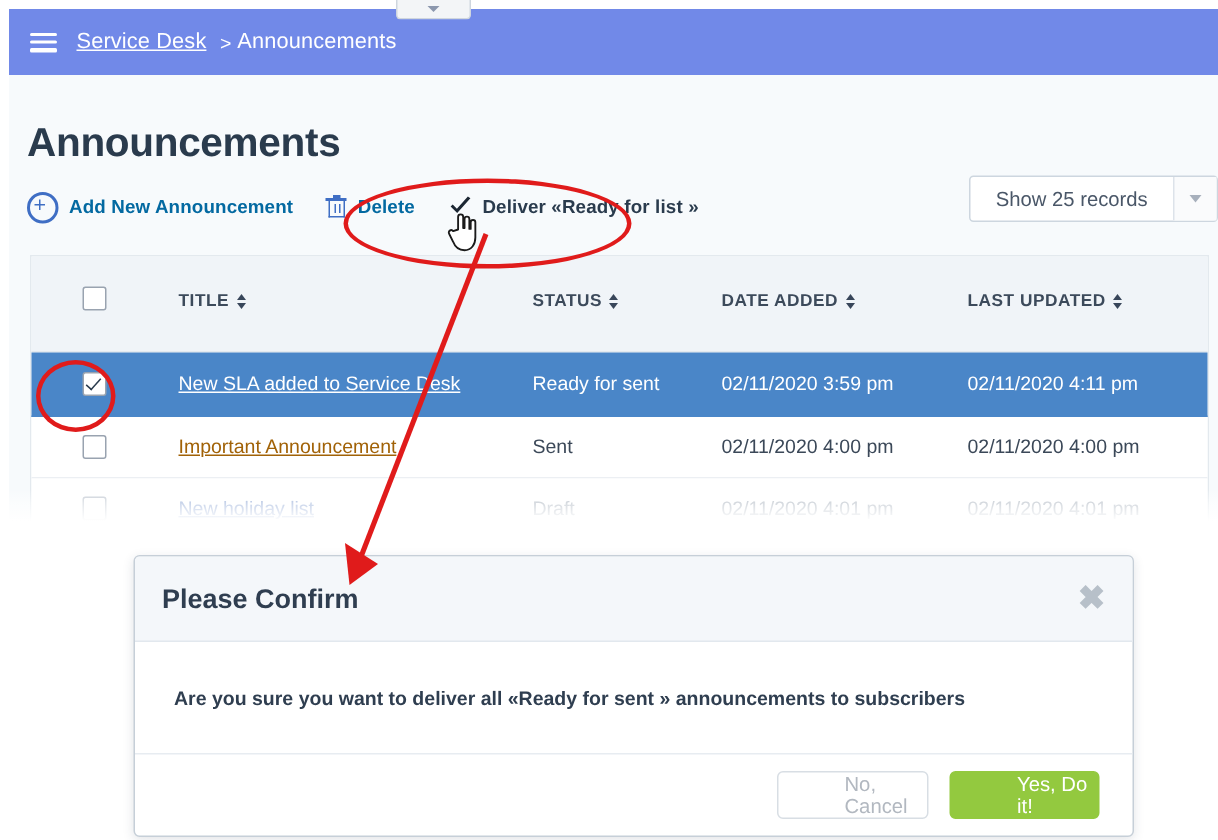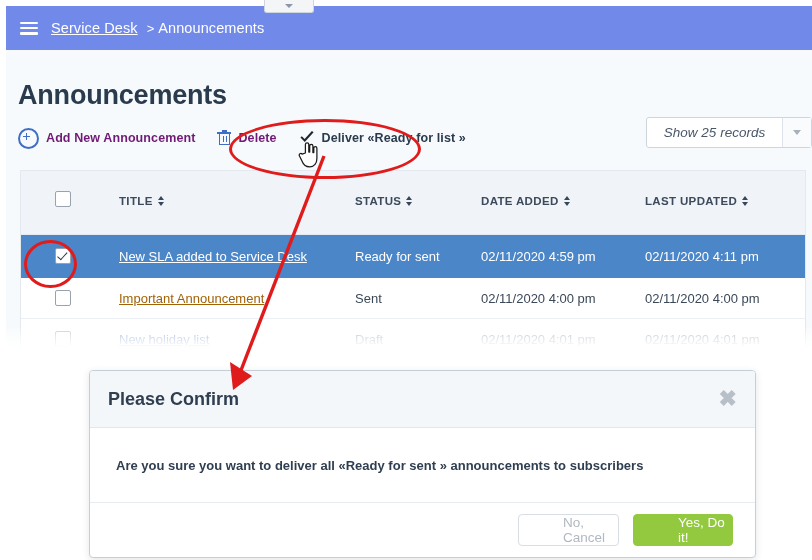--- a/index.html
+++ b/index.html
@@ -134,21 +134,21 @@
   .tb-btn {
     display: flex;
     align-items: center;
     cursor: pointer;
     margin-right: 22px;
     white-space: nowrap;
   }
   .tb-btn .lbl {
     font-size: 12.5px;
     font-weight: bold;
-    color: #701a75;
+    color: #0369a1;
     letter-spacing: .1px;
   }
   .tb-btn.dark .lbl { color: #2a3b4d; }
   .ic-plus {
     width: 17px; height: 17px;
     border: 2px solid #3f6ec4;
     border-radius: 50%;
     position: relative;
     margin-right: 7px;
     flex: none;
@@ -222,21 +222,20 @@
     box-sizing: border-box;
     cursor: pointer;
   }
   .records-select .val {
     flex: 1;
     display: flex;
     align-items: center;
     justify-content: center;
     font-size: 13.5px;
     color: #4a5768;
-    font-style: italic;
   }
   .records-select .caret-box {
     width: 28px;
     border-left: 1px solid #dde3ea;
     background: #fafbfc;
     display: flex;
     align-items: center;
     justify-content: center;
   }
   .records-select .caret {
@@ -554,21 +553,21 @@
         <div class="cell c-check">
           <span class="cbox checked"></span>
         </div>
         <div class="cell c-title">
           <span class="row-link">New SLA added to Service Desk</span>
         </div>
         <div class="cell c-status">
           <span class="row-text">Ready for sent</span>
         </div>
         <div class="cell c-date">
-          <span class="row-text">02/11/2020 4:59 pm</span>
+          <span class="row-text">02/11/2020 3:59 pm</span>
         </div>
         <div class="cell c-upd">
           <span class="row-text">02/11/2020 4:11 pm</span>
         </div>
       </div>
 
       <div class="trow tbody-row">
         <div class="cell c-check">
           <span class="cbox"></span>
         </div>

